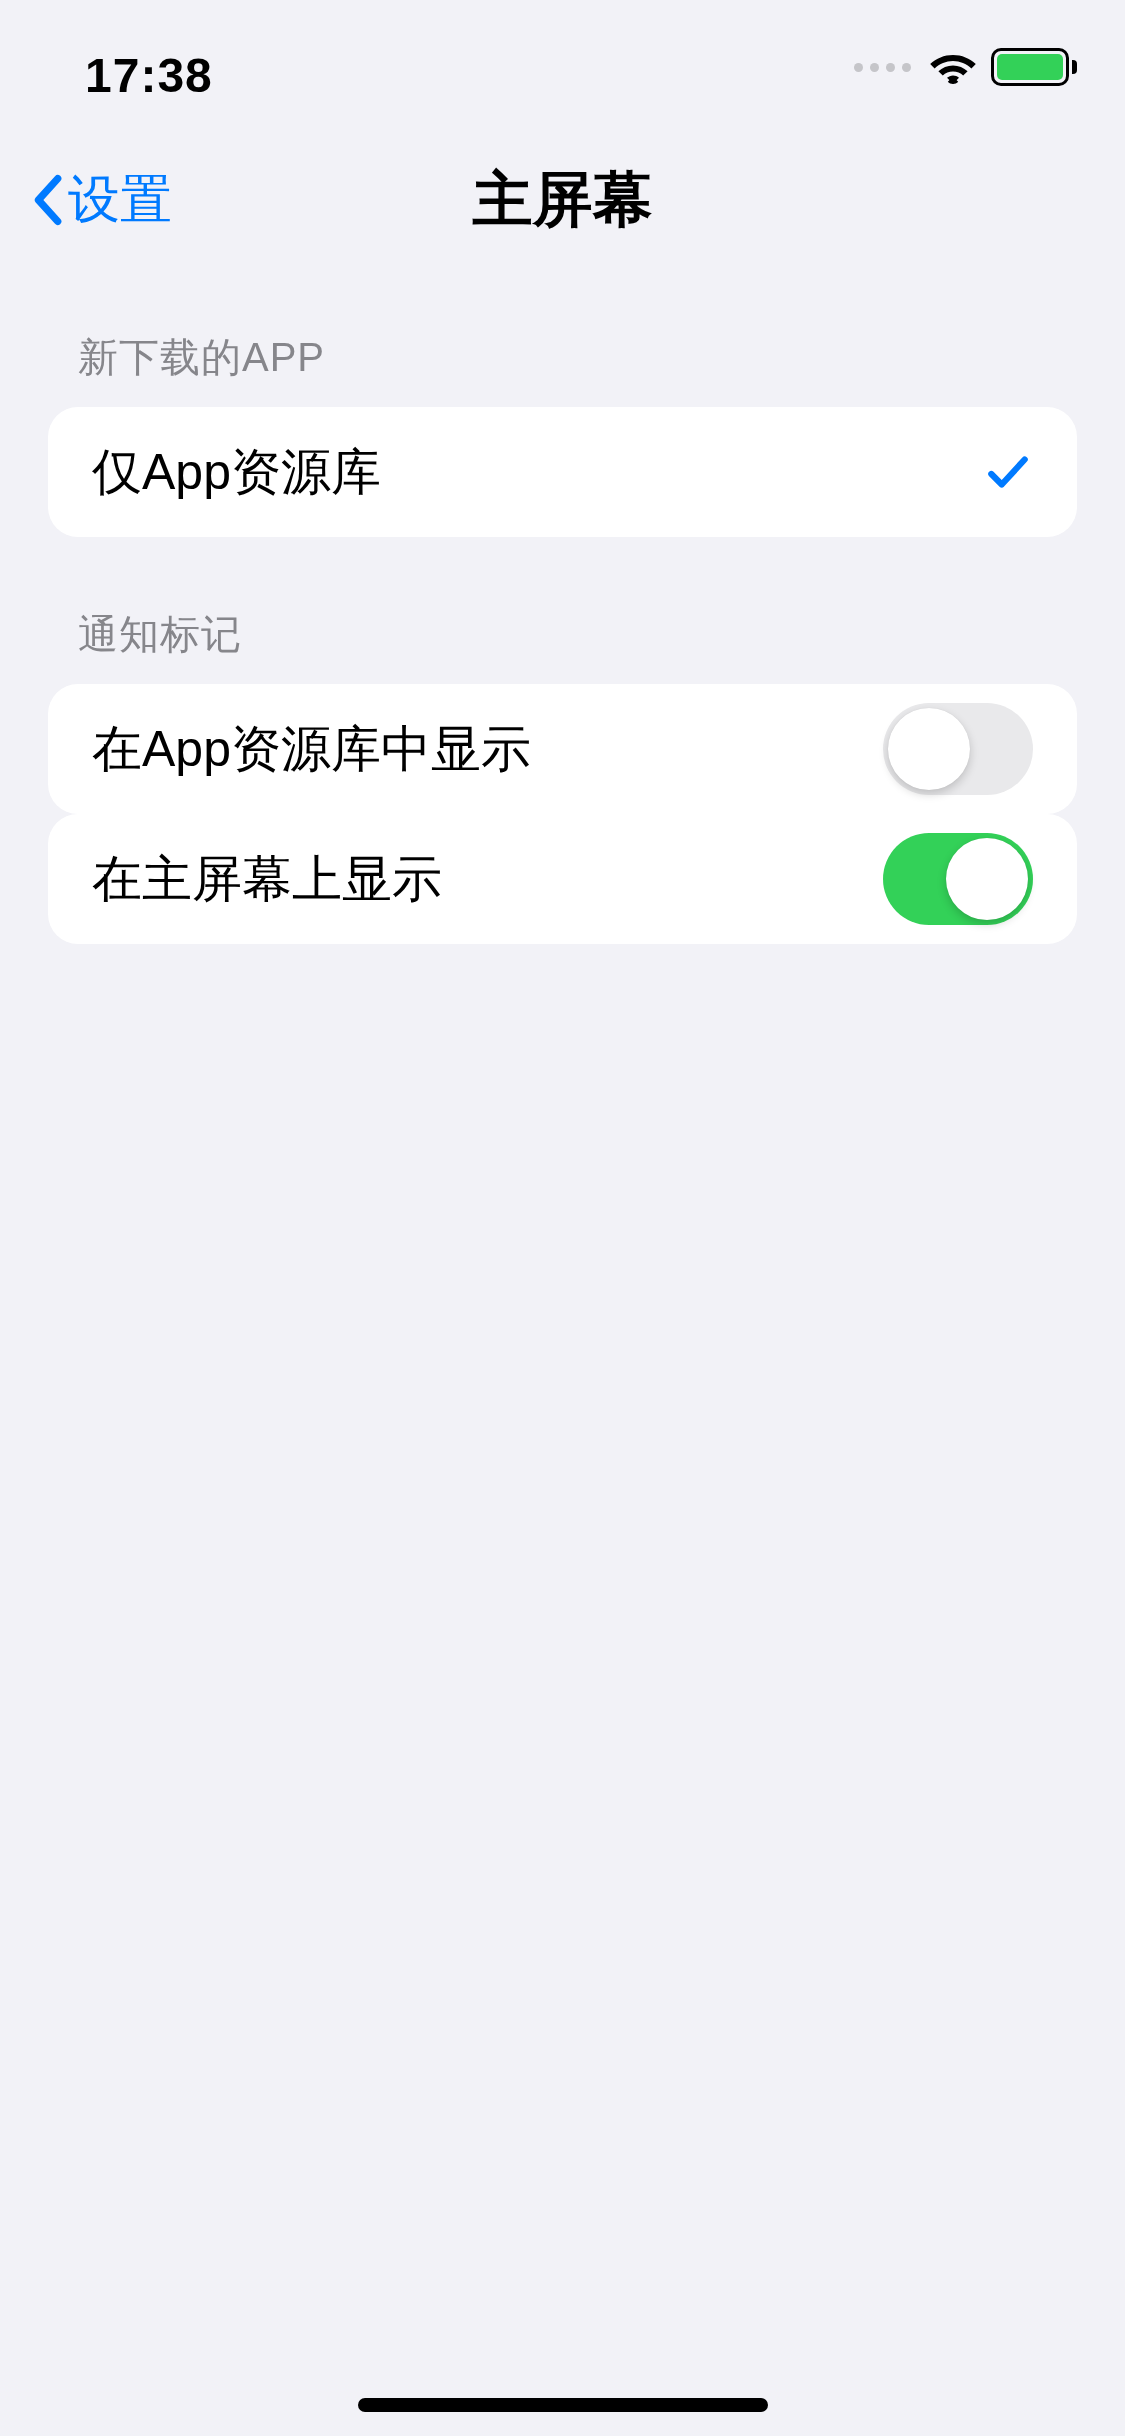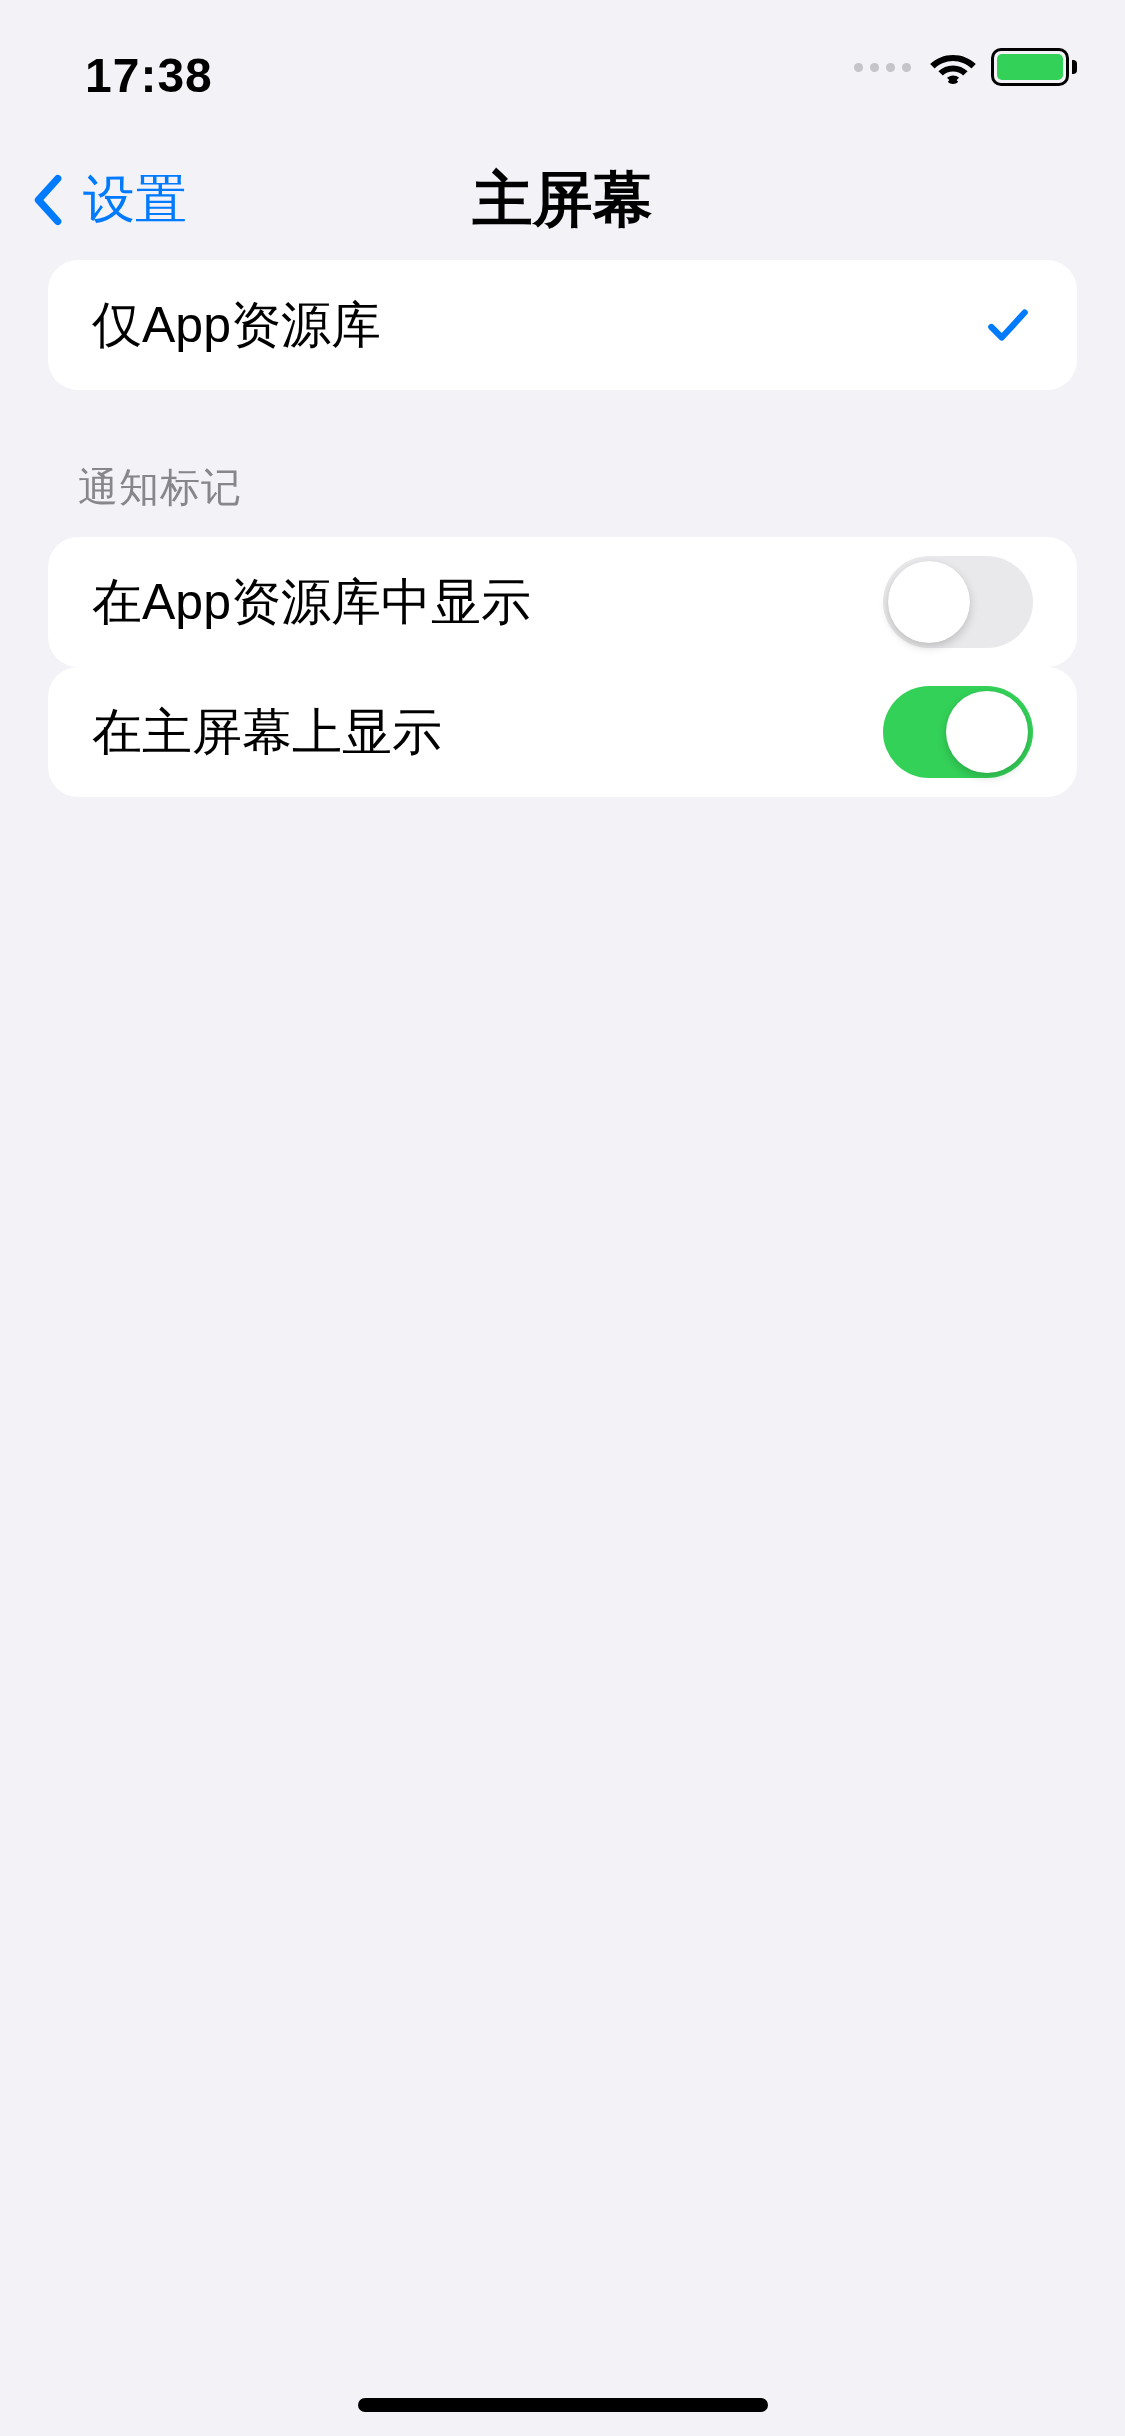--- a/index.html
+++ b/index.html
@@ -77,21 +77,21 @@
   }
   .nav-back {
     position:absolute;
     left:20px;
     top:0;
     height:100%;
     display:flex;
     align-items:center;
     color:#007aff;
     font-size:52px;
-    gap:21px;
+    gap:6px;
     font-weight:400;
     padding:0 12px;
   }
   .nav-back svg { display:block; }
   .nav-title {
     font-size:60px;
     font-weight:600;
   }
 
   
@@ -202,20 +202,21 @@
         <polyline points="12,2 3,12 12,22" fill="none" stroke="#007aff" stroke-width="3.4" stroke-linecap="round" stroke-linejoin="round"></polyline>
       </svg>
     </span>
     <span>设置</span>
   </div>
   <div class="nav-title">主屏幕</div>
 </div>
 
 <div class="content">
 
+  <div class="section-header">新下载的APP</div>
   <div class="group">
     <div class="row">
       <span class="row-label">仅App资源库</span>
       <span class="checkmark">
         <svg width="50" height="50" viewBox="0 0 24 24">
           <polyline points="4,13 9,18 20,6" fill="none" stroke="#007aff" stroke-width="3" stroke-linecap="round" stroke-linejoin="round"></polyline>
         </svg>
       </span>
     </div>
   </div>

